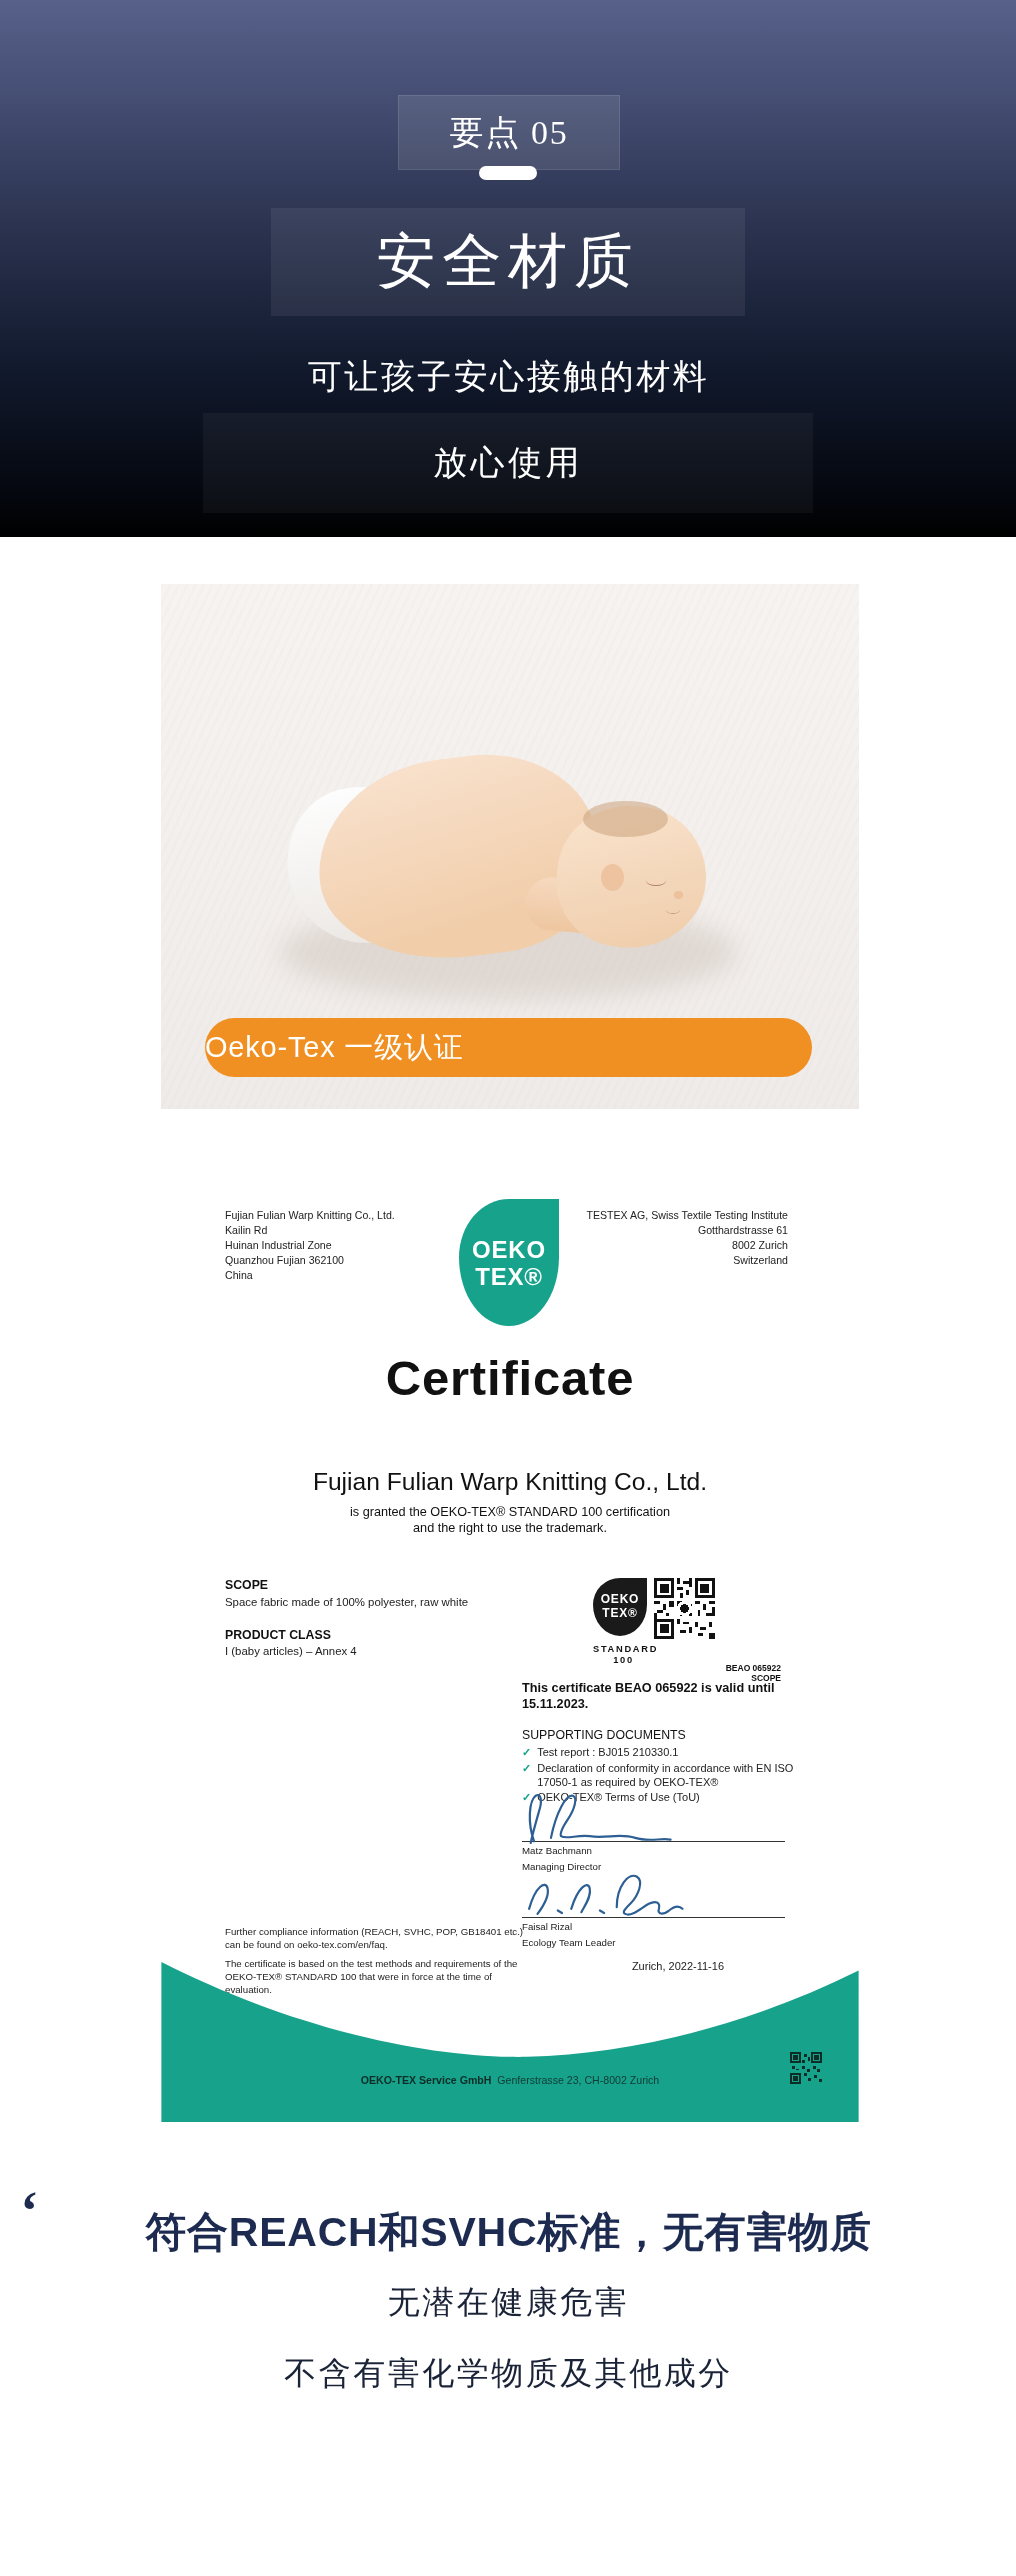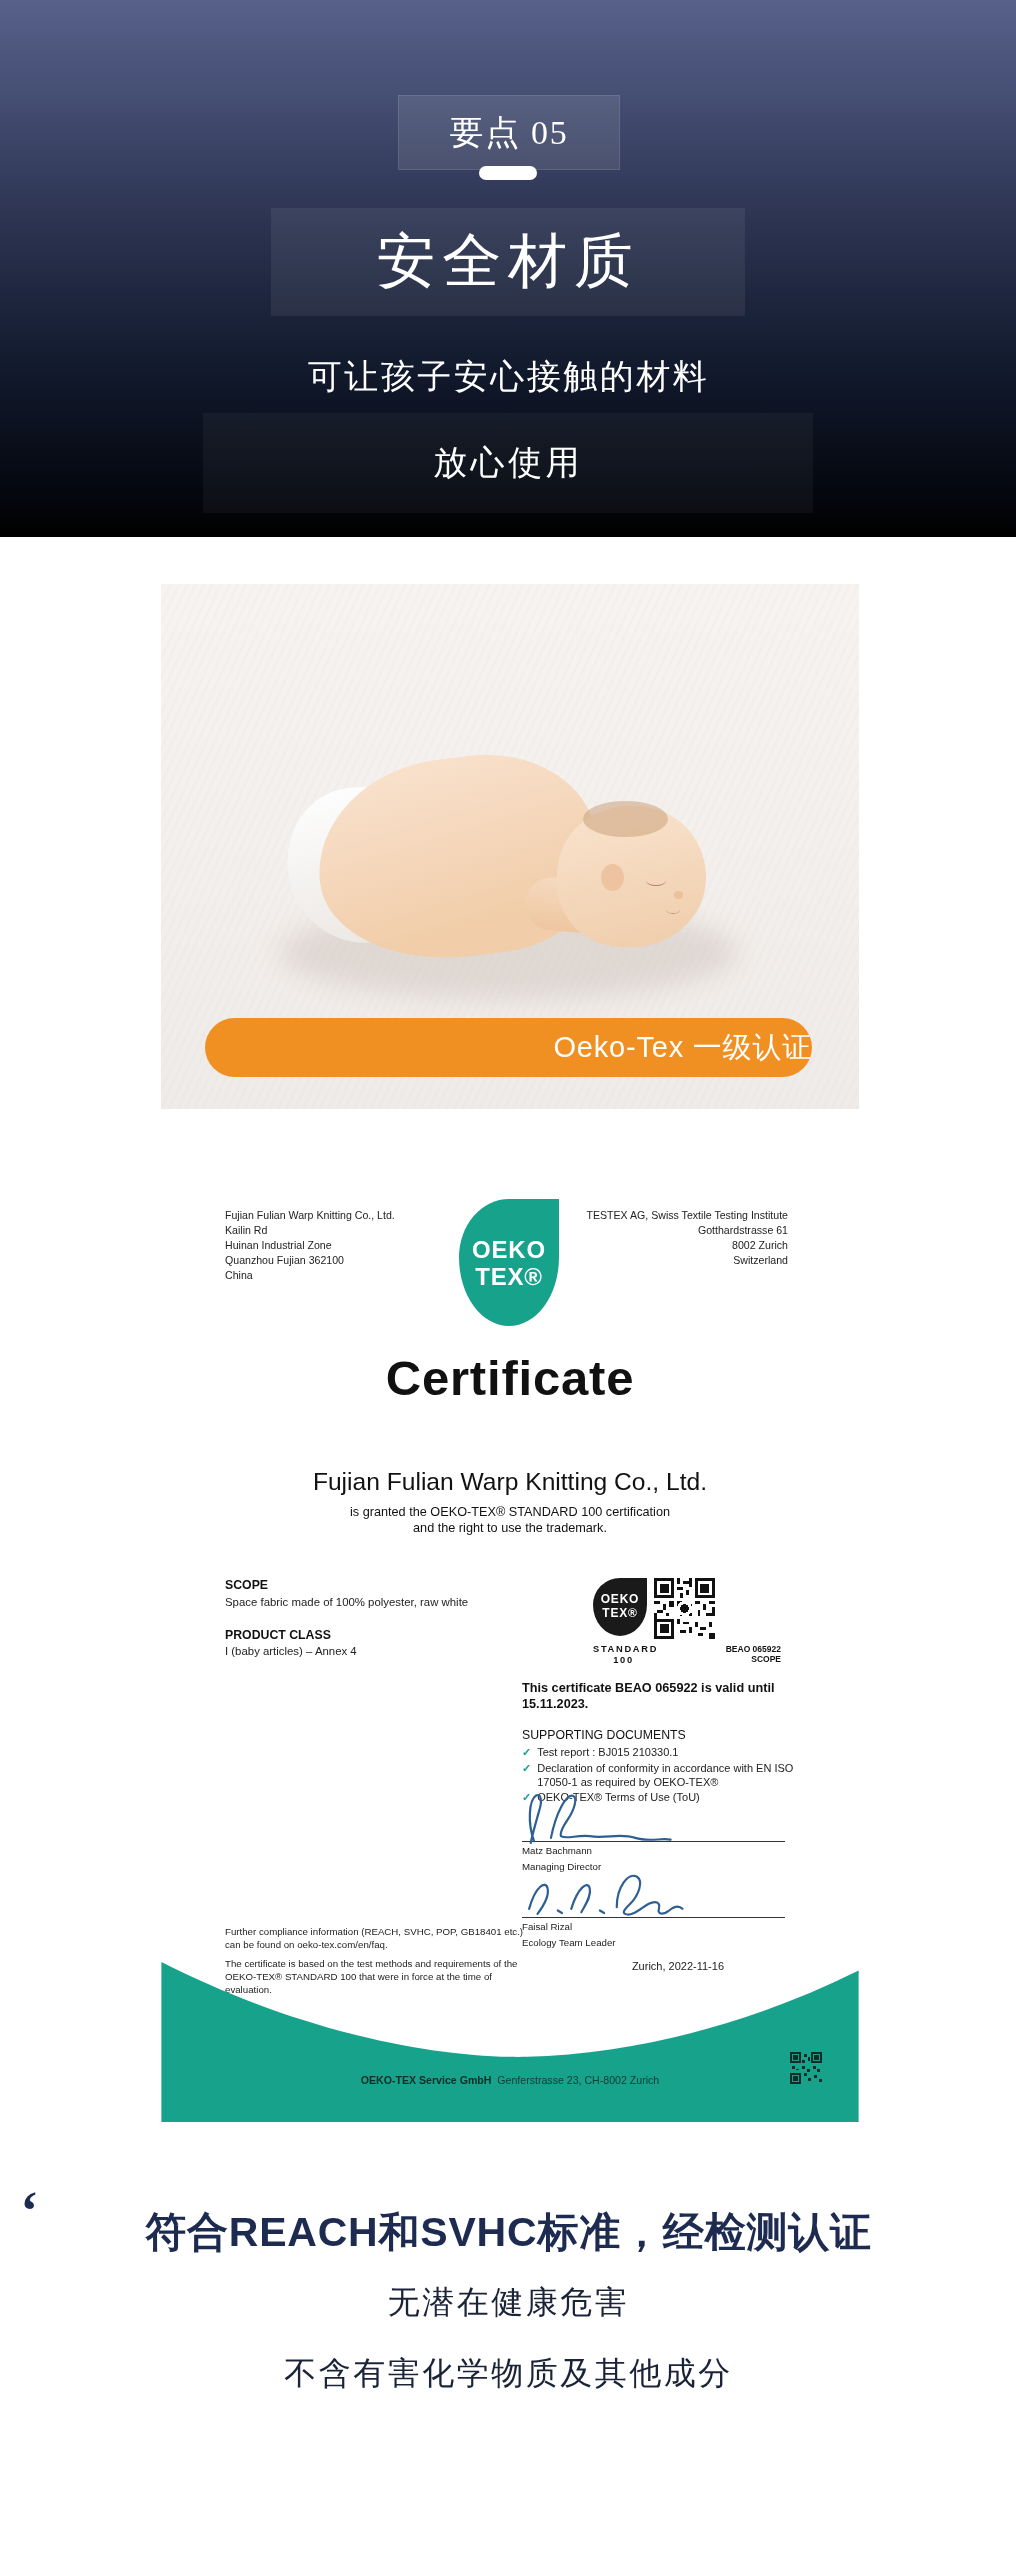--- a/index.html
+++ b/index.html
@@ -43,21 +43,21 @@
         background:linear-gradient(160deg,#f8e1ca 15%,#f0cfae 85%);}
   .baby-hair{position:absolute;left:422px;top:217px;width:85px;height:36px;border-radius:50%;
         background:#cba27c;opacity:.55;}
   .baby-ear{position:absolute;left:440px;top:280px;width:23px;height:27px;border-radius:50%;background:#eec3a0;}
   .baby-eye{position:absolute;left:485px;top:291px;width:20.3px;height:10.2px;border-radius:50%;
         border-bottom:1.7px solid #b08462;}
   .baby-nose{position:absolute;left:513px;top:307px;width:9.3px;height:7.6px;border-radius:50%;background:#ecc19c;}
   .baby-mouth{position:absolute;left:505px;top:322px;width:13.6px;height:6.8px;border-radius:50%;
         border-bottom:1.7px solid #c79877;}
   .photo-button{position:absolute;left:44px;top:434px;width:607px;height:59px;border-radius:36px;
-        background:#f09023;display:flex;align-items:center;justify-content:flex-end;cursor:pointer;
+        background:#f09023;display:flex;align-items:center;justify-content:flex-start;cursor:pointer;
         color:#fff;font-size:29px;letter-spacing:0.8px;}
 
   
   .cert{position:absolute;left:161px;top:1199px;width:698px;height:923px;background:#fff;color:#222;}
   .cert-addr-left{position:absolute;left:64px;top:8.5px;font-size:10.6px;line-height:15.2px;color:#222;}
   .cert-addr-right{position:absolute;right:71px;top:8.5px;font-size:10.6px;line-height:15.2px;text-align:right;color:#222;}
   .oeko-drop{background:#17a28c;border-radius:50% 0 50% 50%/46% 0 54% 54%;
         display:flex;flex-direction:column;align-items:center;justify-content:center;color:#fff;}
   .oeko-drop .l1{font-weight:bold;letter-spacing:0.8px;}
   .oeko-drop .l2{font-weight:bold;letter-spacing:0.8px;}
@@ -74,21 +74,21 @@
   .cert-p{font-size:11.4px;color:#222;line-height:14.4px;}
   .cert-col-left .block2{margin-top:18.6px;}
   .cert-col-right{position:absolute;left:361px;top:379px;width:280px;}
   .std-row{display:flex;align-items:flex-start;margin-left:71px;}
   .std-logo{width:54px;height:58px;background:#1a1a1a;font-size:12px;line-height:13.6px;}
   .std-logo .l1,.std-logo .l2{font-size:12px;}
   .qr{margin-left:6.8px;width:61px;height:61px;position:relative;background:#fff;}
   .qr svg{display:block;width:100%;height:100%;}
   .std-captions{display:flex;margin-left:71px;margin-top:5.1px;width:193px;}
   .std-cap-left{width:61px;text-align:center;font-size:9.3px;font-weight:bold;letter-spacing:1.7px;line-height:11px;color:#111;}
-  .std-cap-right{margin-left:12px;width:115px;text-align:right;font-size:8.5px;font-weight:bold;line-height:10.2px;color:#111;}
+  .std-cap-right{margin-left:12px;width:115px;text-align:right;font-size:8.5px;font-weight:bold;line-height:10.2px;color:#111;margin-top:19px;}
   .cert-valid{position:absolute;left:361px;top:481px;width:280px;font-size:12.7px;font-weight:bold;line-height:16px;color:#111;}
   .cert-supp{position:absolute;left:361px;top:529px;width:292px;}
   .cert-supp .supp-h{font-size:12.3px;font-weight:normal;color:#111;margin-bottom:3.4px;}
   .supp-item{display:flex;align-items:flex-start;font-size:11px;line-height:14.4px;color:#222;margin-bottom:0.8px;}
   .supp-check{color:#17a28c;font-weight:bold;margin-right:6px;font-size:11px;}
   .sig-block{position:absolute;left:361px;width:280px;}
   .sig1{top:593px;}
   .sig2{top:669px;}
   .sig-line{border-bottom:1.3px solid #333;width:263px;height:49px;position:relative;}
   .sig-line svg{position:absolute;left:0;bottom:-6.8px;}
@@ -338,19 +338,19 @@
               <rect x="16" y="15" width="2" height="2"></rect>
               <rect x="19" y="18" width="2" height="2"></rect>
           </g>
         </svg>
       </div>
     </div>
   </div>
 
   <div class="bottom">
     <div class="quote-mark">‘</div>
-    <div class="bt-headline">符合REACH和SVHC标准，经检测认证</div>
+    <div class="bt-headline">符合REACH和SVHC标准，无有害物质</div>
     <div class="bt-line bt-line1">无潜在健康危害</div>
     <div class="bt-line bt-line2">不含有害化学物质及其他成分</div>
   </div>
 
 </div>
 
 
 </body></html>

